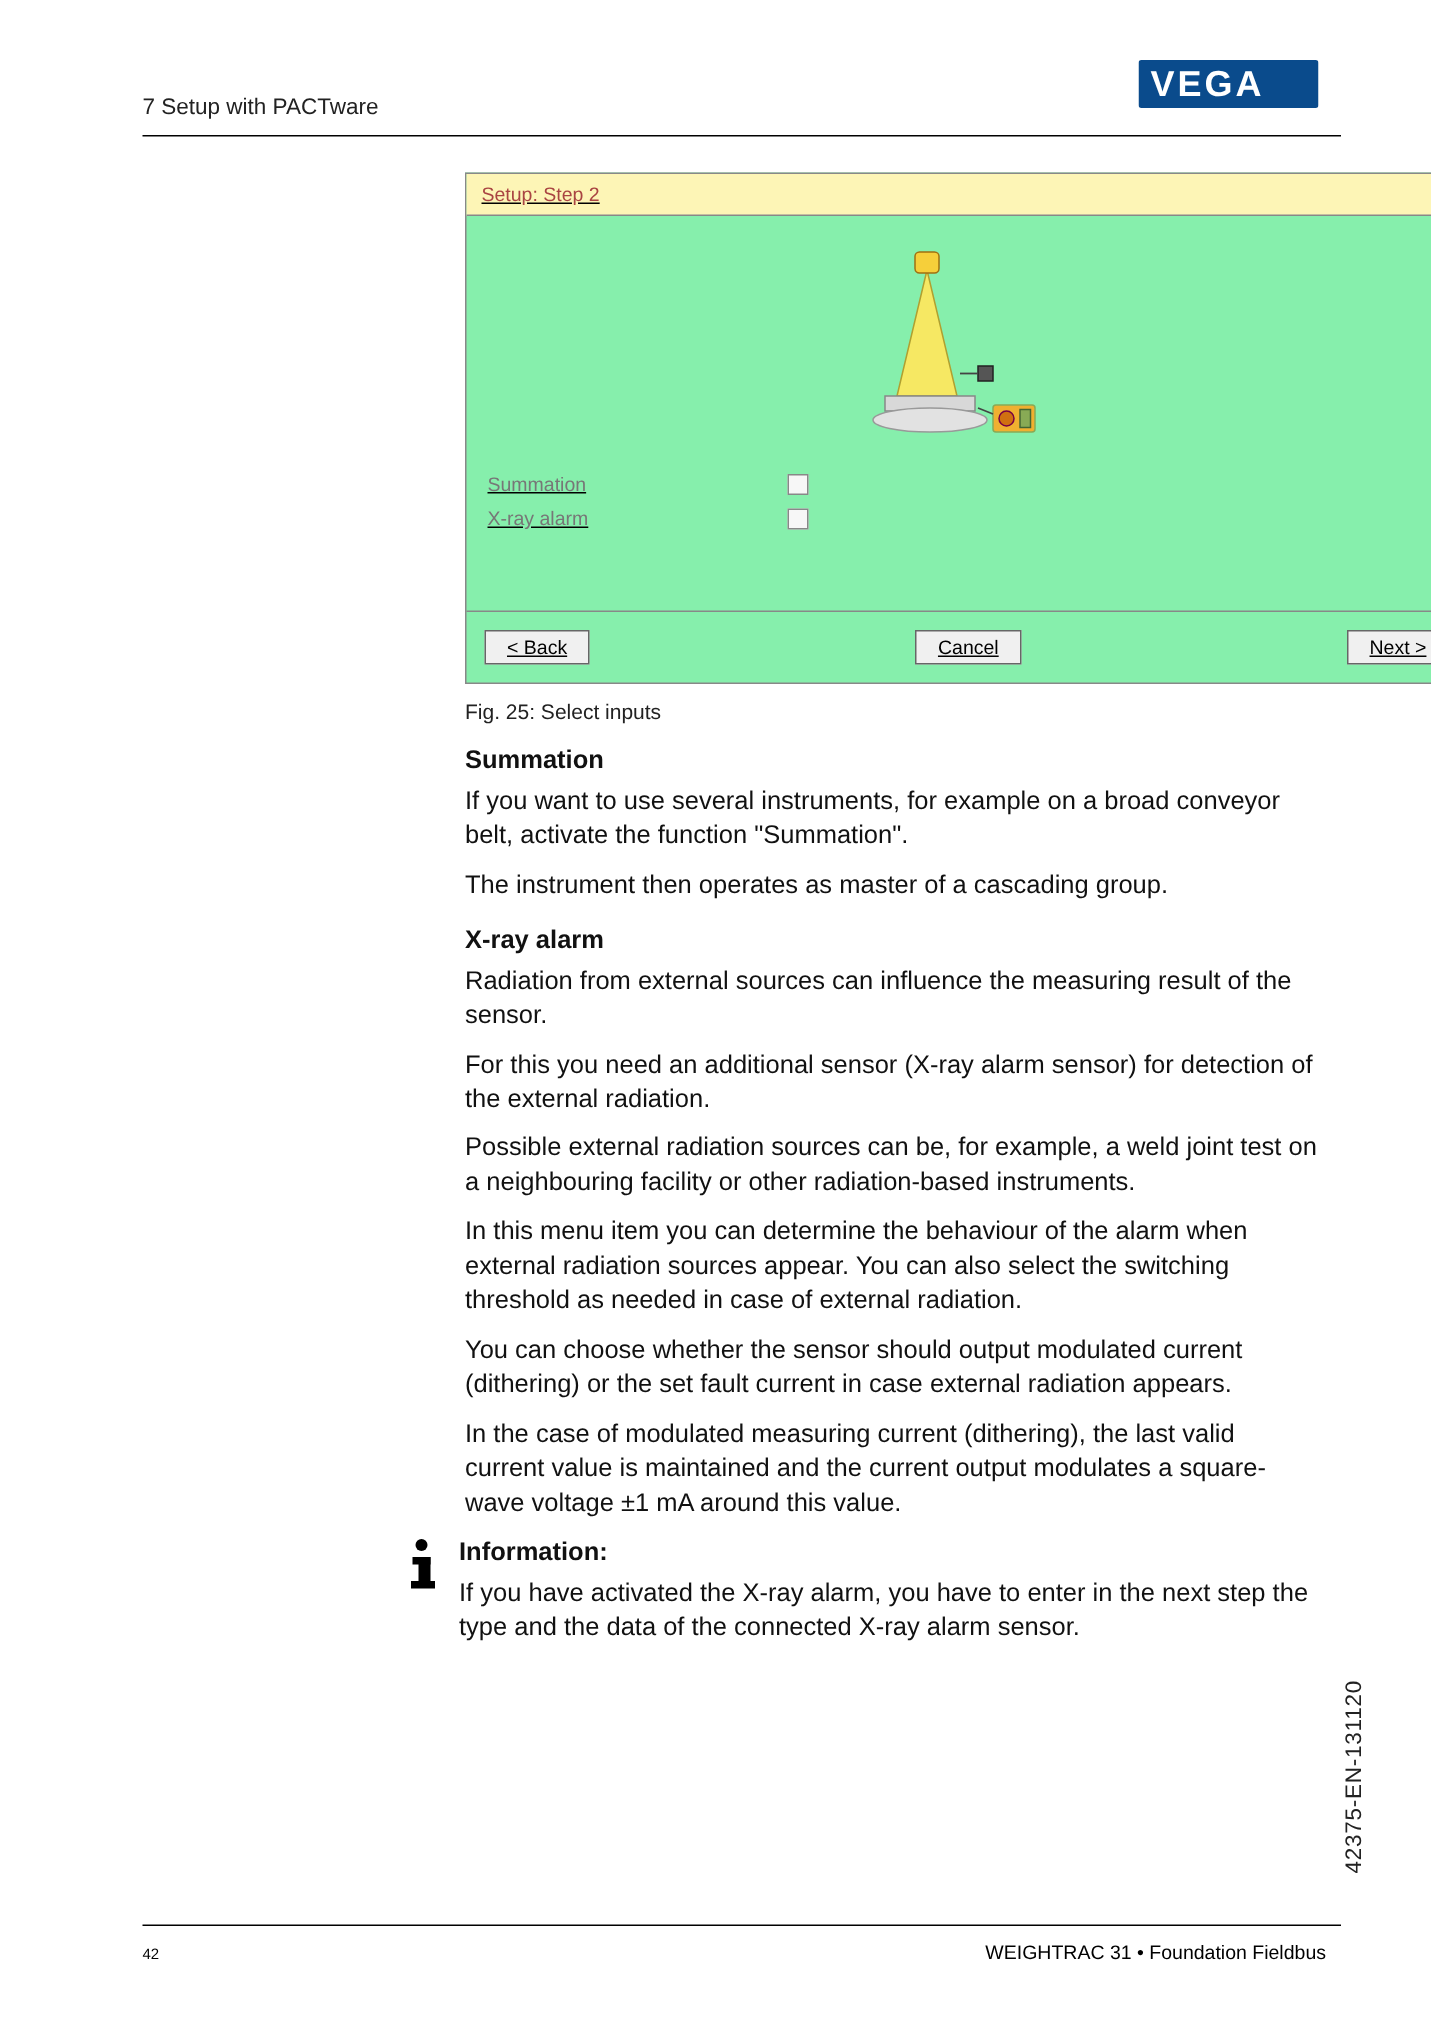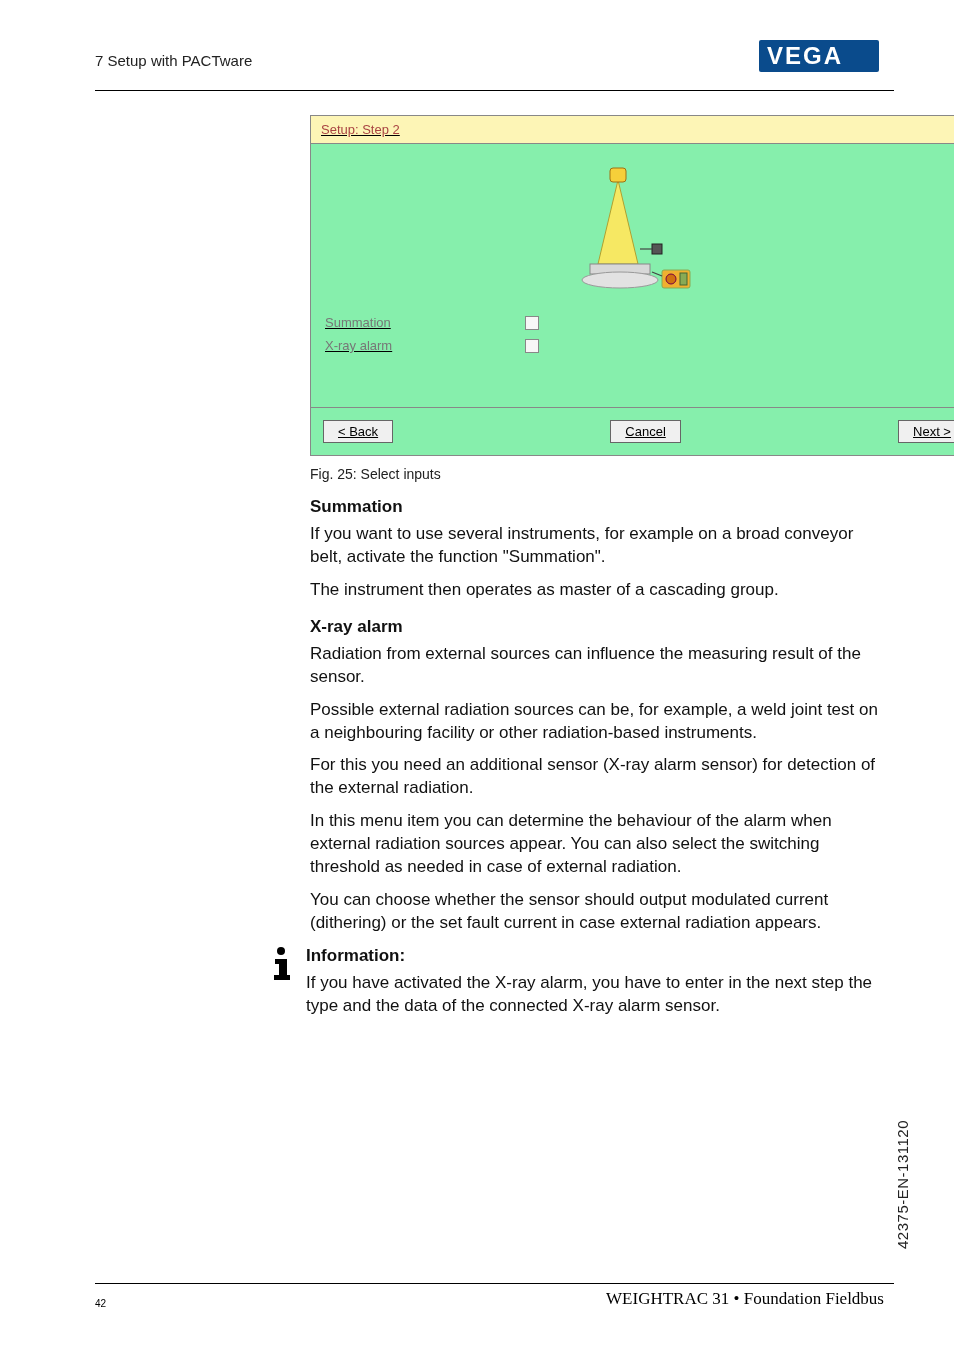--- a/index.html
+++ b/index.html
@@ -1,19 +1,19 @@
 <!DOCTYPE html>
 <html><head>
 <meta charset="utf-8">
 <style>
   * { box-sizing: border-box; margin: 0; padding: 0; }
   html, body { width: 954px; height: 1354px; font-family: Arial, Helvetica, sans-serif; background: #fff; color: #000; }
   .page { position: relative; width: 954px; height: 1354px; }
   .header-line { position: absolute; left: 95px; right: 60px; top: 90px; border-top: 1px solid #000; }
-  .section-title { position: absolute; left: 95px; top: 52px; font-size: 15px; color: #222; }
+  .section-title { position: absolute; left: 95px; top: 63px; font-size: 15px; color: #222; }
   .logo { position: absolute; right: 75px; top: 40px; }
   .content { position: absolute; left: 310px; top: 115px; width: 570px; }
   .setup-panel { width: 669px; border: 1px solid #888; background: #86efac; font-size: 13px; text-decoration: underline; }
   .setup-title { background: #fdf5b6; padding: 6px 10px; color: #a94442; font-size: 13px; position: relative; border-bottom: 1px solid #888; }
   .wrench { position: absolute; right: 8px; top: 6px; font-size: 14px; color: #6a6; }
   .inputs-label { color: #2a4da0; padding: 10px 12px 4px 12px; }
   .diagram-box { text-align: center; padding: 10px 0 14px 0; }
   .checkbox-row { display: flex; align-items: center; padding: 4px 14px; color: #777; font-size: 13px; }
   .checkbox-row .lbl { width: 200px; }
   .checkbox-row .cb { width: 14px; height: 14px; border: 1px solid #888; background: #f7f7f7; display: inline-flex; align-items: center; justify-content: center; font-size: 11px; color: #555; }
@@ -21,21 +21,21 @@
   .panel-btn { padding: 3px 14px; border: 1px solid #666; background: #f0f0f0; font-size: 13px; min-width: 68px; text-align: center; }
   .caption { font-size: 14px; color: #222; margin-top: 10px; }
   .body-text { font-size: 17px; line-height: 1.35; color: #111; margin-top: 14px; }
   .body-text p { margin-bottom: 10px; }
   .body-text .sub { font-weight: bold; margin-top: 14px; margin-bottom: 4px; }
   .info-block { display: flex; gap: 12px; margin-top: 8px; margin-left: -42px; }
   .info-icon { width: 26px; flex-shrink: 0; }
   .side-code { position: absolute; right: 43px; bottom: 105px; writing-mode: vertical-rl; font-size: 15px; letter-spacing: 0.5px; transform: rotate(180deg); color: #222; }
   .footer-line { position: absolute; left: 95px; right: 60px; bottom: 70px; border-top: 1px solid #000; }
   .page-num { position: absolute; left: 95px; bottom: 45px; font-size: 10px; }
-  .footer-title { position: absolute; right: 70px; bottom: 45px; font-size: 17px; font-family: Liberation Serif, serif; }
+  .footer-title { position: absolute; right: 70px; bottom: 45px; font-size: 13px; }
 </style>
 </head>
 <body>
 
 <div class="page">
   <div class="section-title">7 Setup with PACTware</div>
   <div class="logo">
     <svg width="120" height="32" viewBox="0 0 120 32">
       <rect x="0" y="0" width="120" height="32" fill="#0a4b8c" rx="2"></rect>
       <text x="8" y="24" font-family="Arial" font-weight="900" font-size="24" fill="#fff" letter-spacing="2">VEGA</text>
@@ -86,24 +86,25 @@
 
     <div class="caption">Fig. 25: Select inputs</div>
 
     <div class="body-text">
       <div class="sub">Summation</div>
       <p>If you want to use several instruments, for example on a broad conveyor belt, activate the function "Summation".</p>
       <p>The instrument then operates as master of a cascading group.</p>
 
       <div class="sub">X-ray alarm</div>
       <p>Radiation from external sources can influence the measuring result of the sensor.</p>
+      <p>For this you need an additional sensor (X-ray alarm sensor) for detection of the external radiation.</p>
       <p>Possible external radiation sources can be, for example, a weld joint test on a neighbouring facility or other radiation-based instruments.</p>
-      <p>For this you need an additional sensor (X-ray alarm sensor) for detection of the external radiation.</p>
       <p>In this menu item you can determine the behaviour of the alarm when external radiation sources appear. You can also select the switching threshold as needed in case of external radiation.</p>
       <p>You can choose whether the sensor should output modulated current (dithering) or the set fault current in case external radiation appears.</p>
+      <p>In the case of modulated measuring current (dithering), the last valid current value is maintained and the current output modulates a square-wave voltage ±1 mA around this value.</p>
 
       <div class="info-block">
         <div class="info-icon">
           <svg width="26" height="40" viewBox="0 0 26 40">
             <circle cx="13" cy="6" r="4" fill="#000"></circle>
             <rect x="7" y="14" width="12" height="5" fill="#000"></rect>
             <rect x="11" y="14" width="8" height="20" fill="#000"></rect>
             <rect x="6" y="30" width="16" height="5" fill="#000"></rect>
           </svg>
         </div>

